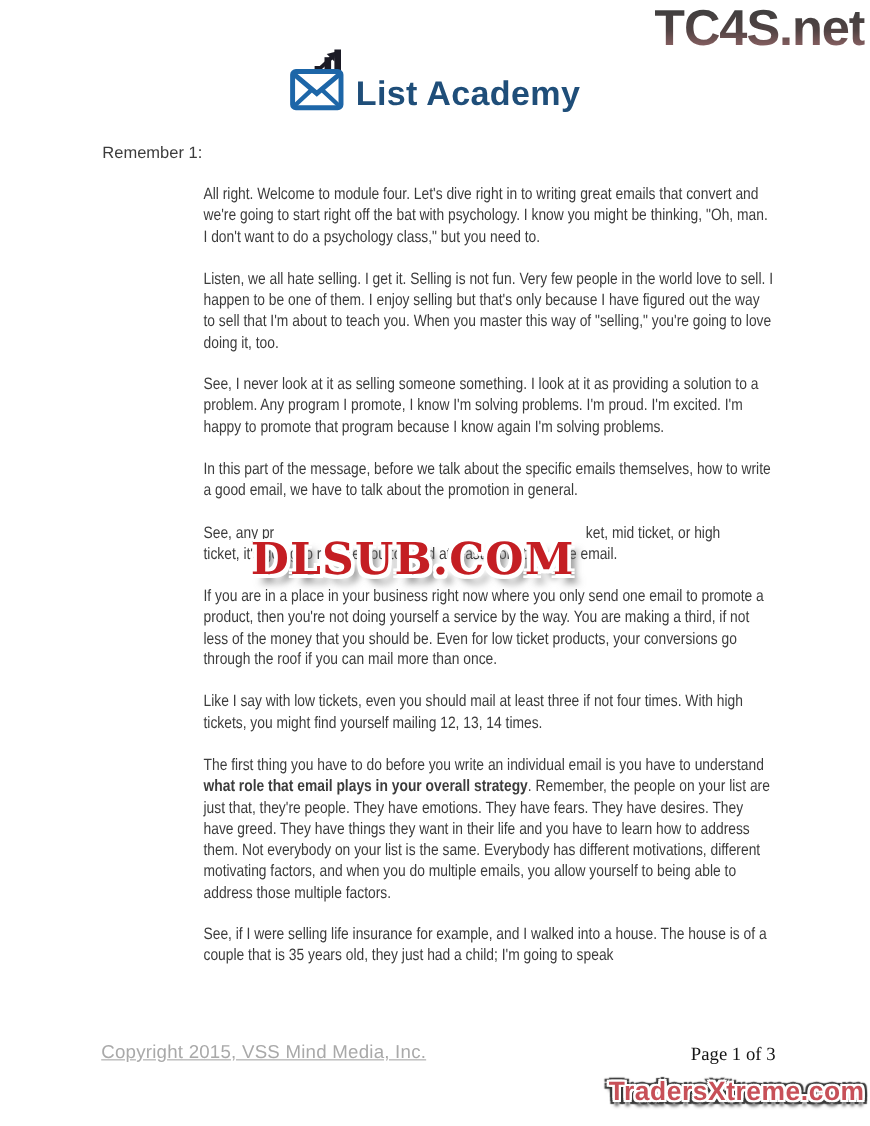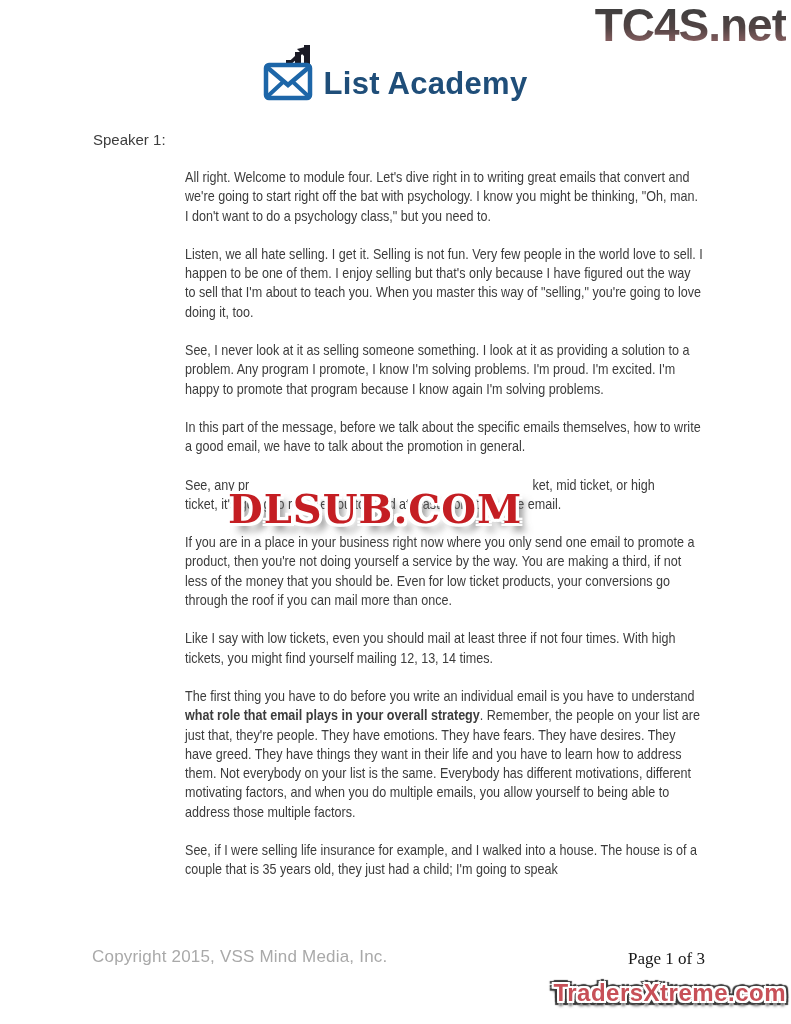--- a/index.html
+++ b/index.html
@@ -58,21 +58,21 @@
     font-size:40px; letter-spacing:1px;
     color:#c41e23;
     text-shadow:
       -3px -3px 0 #fff, 3px -3px 0 #fff, -3px 3px 0 #fff, 3px 3px 0 #fff,
       -3px 0 0 #fff, 3px 0 0 #fff, 0 -3px 0 #fff, 0 3px 0 #fff,
       7px 8px 7px rgba(110,110,110,0.75);
   }
 
   .footer-copyright {
     position:absolute; left:92px; top:947px;
-    font-size:17px; color:#a9a9a9; letter-spacing:0.2px;
+    font-size:17px; color:#a9a9a9; letter-spacing:0.2px;text-decoration:underline;
   }
   .footer-page {
     position:absolute; right:86px; top:949px;
     font-family:"Liberation Serif", serif;
     font-size:17px; color:#151515;
   }
 
   
   .traders {
     position:absolute; right:5px; top:979px; z-index:6;
@@ -104,21 +104,21 @@
         <path d="M34 5 L42 3 L41 12 Z" fill="#1b1b26"></path>
 
         <rect x="3" y="21" width="44" height="33" rx="3" fill="#ffffff" stroke="#1d66a8" stroke-width="4.5"></rect>
         <path d="M5 24 L25 41 L45 24" stroke="#1d66a8" stroke-width="4.5" fill="none" stroke-linecap="round"></path>
         <path d="M6 51 L20 38 M44 51 L30 38" stroke="#1d66a8" stroke-width="4" fill="none" stroke-linecap="round"></path>
       </svg>
     </span>
     <span class="logo-text">List Academy</span>
   </div>
 
-  <div class="speaker">Speaker 1:</div>
+  <div class="speaker">Remember 1:</div>
 
   <div class="content">
       <div class="para"><span>All right. Welcome to module four. Let's dive right in to writing great emails that convert and we're going to start right off the bat with psychology. I know you might be thinking, "Oh, man. I don't want to do a psychology class," but you need to.</span></div>
       <div class="para"><span>Listen, we all hate selling. I get it. Selling is not fun. Very few people in the world love to sell. I happen to be one of them. I enjoy selling but that's only because I have figured out the way to sell that I'm about to teach you. When you master this way of "selling," you're going to love doing it, too.</span></div>
       <div class="para"><span>See, I never look at it as selling someone something. I look at it as providing a solution to a problem. Any program I promote, I know I'm solving problems. I'm proud. I'm excited. I'm happy to promote that program because I know again I'm solving problems.</span></div>
       <div class="para"><span>In this part of the message, before we talk about the specific emails themselves, how to write a good email, we have to talk about the promotion in general.</span></div>
       <div class="para"><span>See, any pr</span><span class="wm-gap" style="width: 338px;"></span><span>ket, mid ticket, or high</span><br><span>ticket, it's going to require you to send at least more than one email.</span></div>
       <div class="para"><span>If you are in a place in your business right now where you only send one email to promote a product, then you're not doing yourself a service by the way. You are making a third, if not less of the money that you should be. Even for low ticket products, your conversions go through the roof if you can mail more than once.</span></div>
       <div class="para"><span>Like I say with low tickets, even you should mail at least three if not four times. With high tickets, you might find yourself mailing 12, 13, 14 times.</span></div>
       <div class="para"><span>The first thing you have to do before you write an individual email is you have to understand </span><span class="bold">what role that email plays in your overall strategy</span><span>. Remember, the people on your list are just that, they're people. They have emotions. They have fears. They have desires. They have greed. They have things they want in their life and you have to learn how to address them. Not everybody on your list is the same. Everybody has different motivations, different motivating factors, and when you do multiple emails, you allow yourself to being able to address those multiple factors.</span></div>

